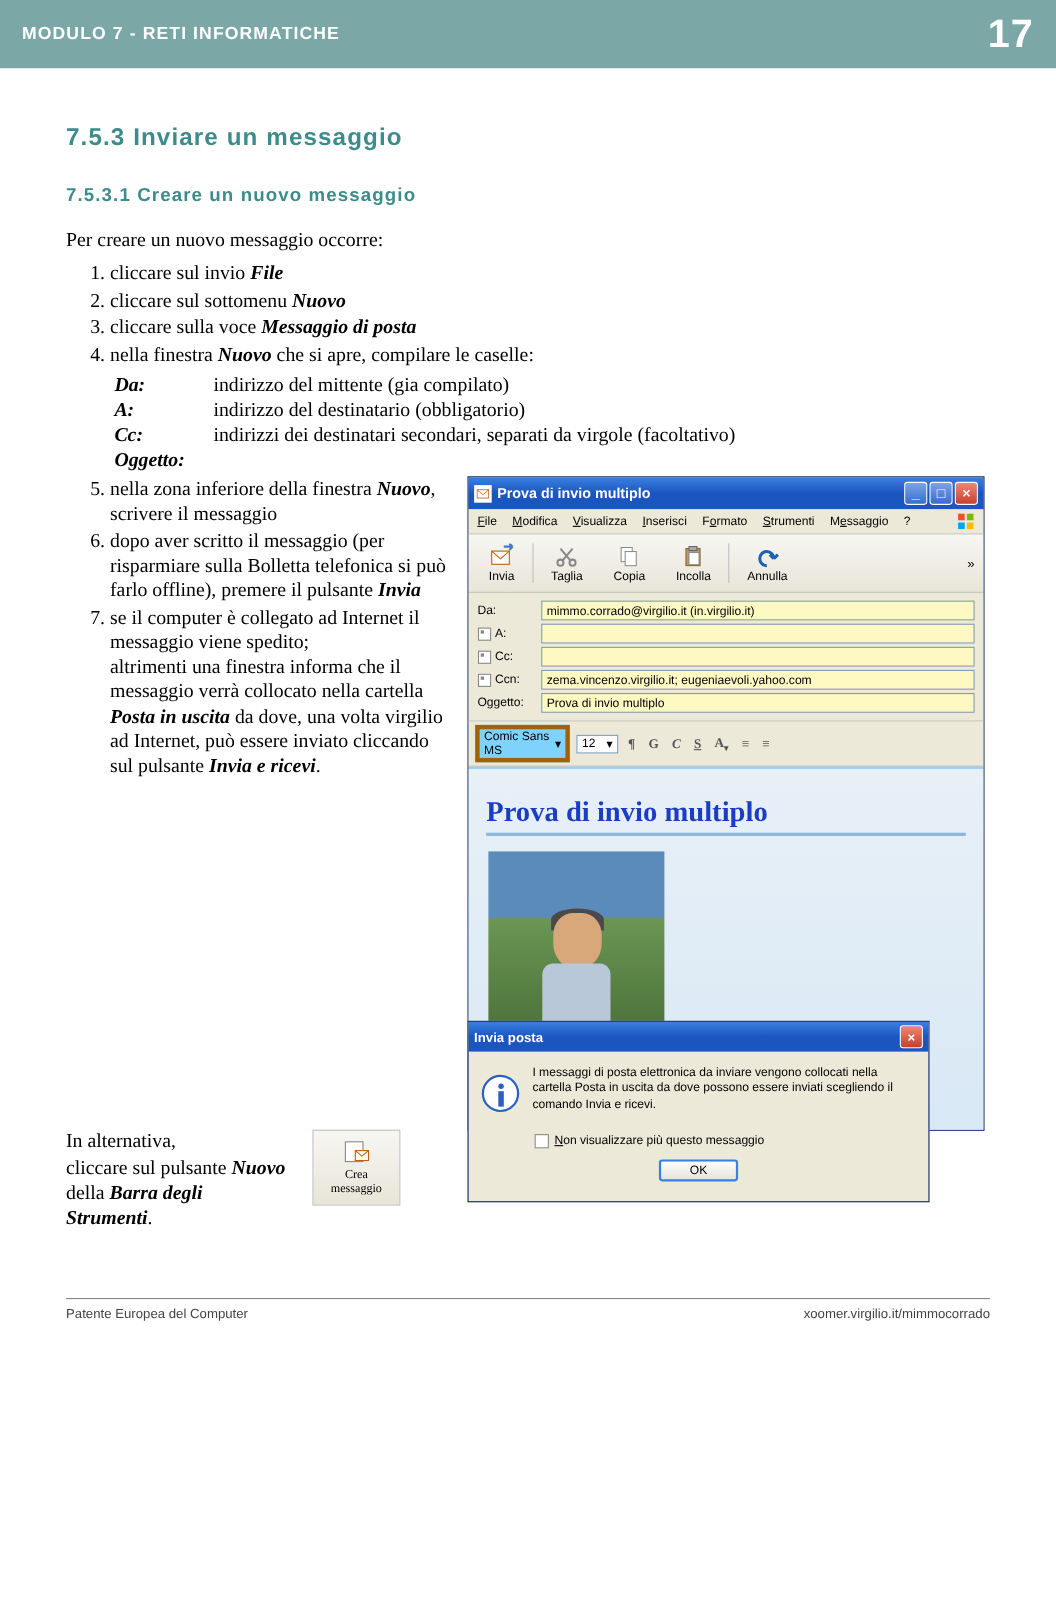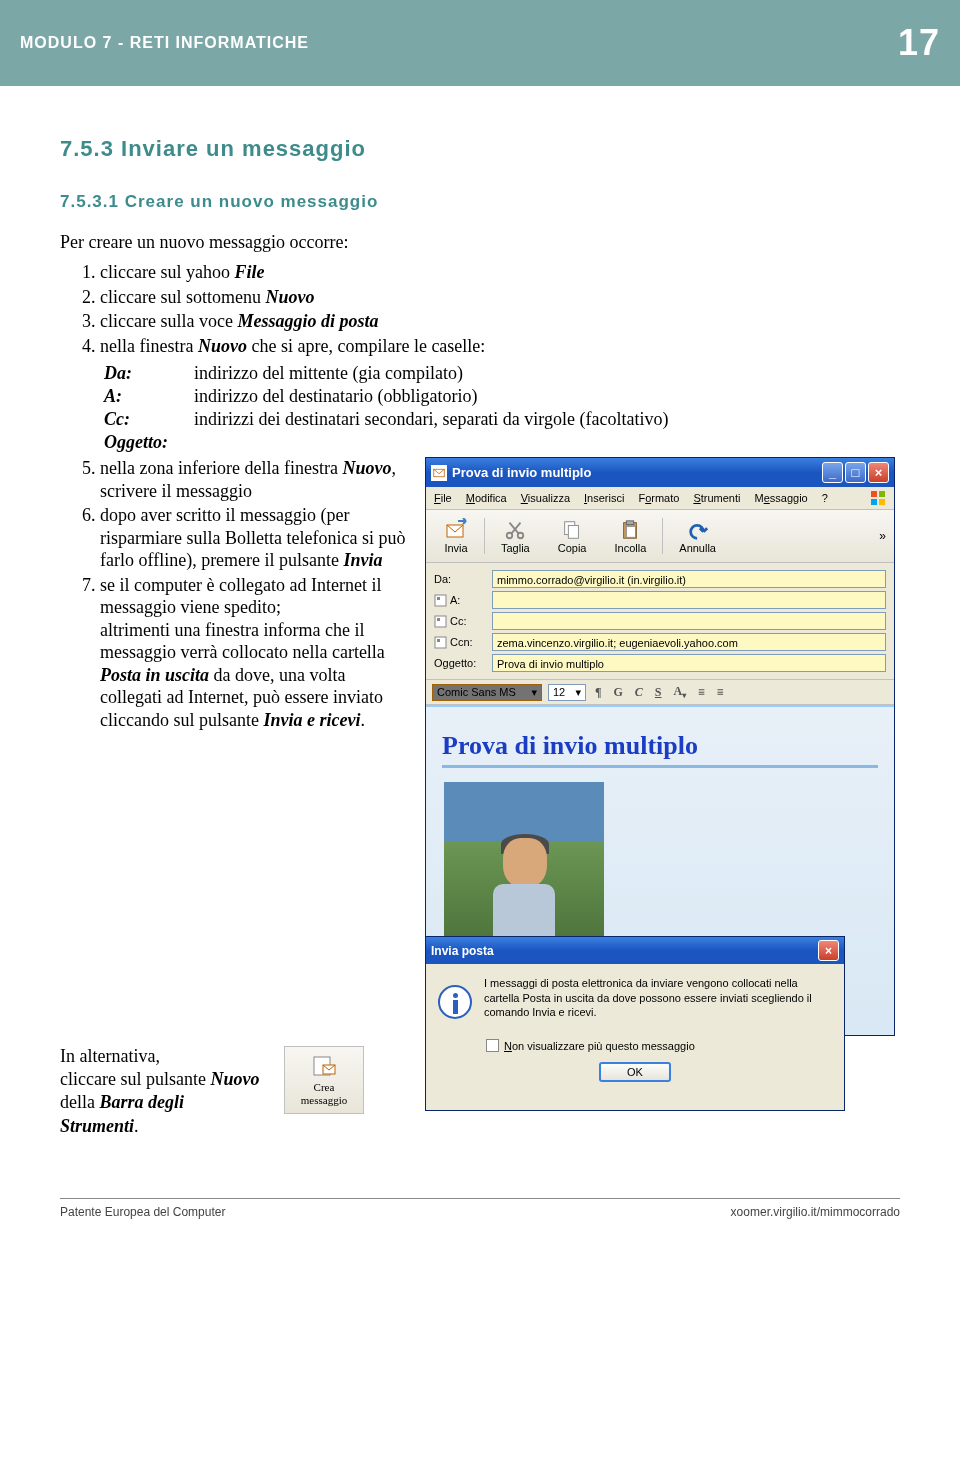--- a/index.html
+++ b/index.html
@@ -9,21 +9,21 @@
     background: #fff;
     color: #000;
     padding: 0;
   }
   .header-bar {
     background: #7ba7a7;
     color: #fff;
     font-family: Verdana, sans-serif;
     font-weight: bold;
     letter-spacing: 1px;
-    padding: 22px 20px;
+    padding: 10px 20px;
     display: flex;
     justify-content: space-between;
     align-items: center;
     font-size: 16px;
   }
   .header-bar .pg-num { font-size: 36px; font-weight: bold; }
   .page {
     padding: 30px 60px 0 60px;
   }
   h2.teal {
@@ -117,21 +117,21 @@
   .frow .addrico { width:13px; height:13px; }
   .frow .fval {
     flex: 1; background:#fef9c3; border: 1px solid #7f9db9; padding: 2px 4px;
     font-size: 11px; height: 18px; line-height:14px;
   }
   .frow .fval.plain { border: 1px solid #7f9db9; }
   .fmtbar {
     background:#ece9d8; padding: 3px 6px; display:flex; align-items:center; gap:6px;
     border-bottom: 1px solid #c0c0c0;
   }
-  .fmtbar .fontsel { background:#737373; border:1px solid #a16207; padding:1px 4px; font-size:11px; display:flex; align-items:center; width:110px; justify-content:space-between;}
+  .fmtbar .fontsel { background:#7dd3fc; border:4px solid #a16207; padding:1px 4px; font-size:11px; display:flex; align-items:center; width:86px; justify-content:space-between;}
   .fmtbar .sizesel { background:#fff; border:1px solid #7f9db9; padding:1px 4px; font-size:11px; display:flex; align-items:center; width:38px; justify-content:space-between;}
   .fmtbar .fbtn { padding: 1px 3px; font-size:12px; font-family:serif; font-weight:bold; color:#555;}
   .msgbody {
     background: linear-gradient(to bottom, #e8f0f8 0%, #d8e8f4 100%);
     border-top: 2px solid #9cf;
     height: 330px;
     padding: 10px;
     position: relative;
   }
   .msgbody .big-title {
@@ -187,21 +187,21 @@
     display:flex;align-items:center;justify-content:center;
     border: 2px solid #2a60c0;
     flex-shrink: 0;
     position:relative;
   }
   .dialog .infoico .dot {width:5px;height:5px;border-radius:50%;background:#2a60c0;position:absolute;top:6px;}
   .dialog .infoico .stem{width:5px;height:14px;background:#2a60c0;position:absolute;top:13px;}
   .dialog .dtext { line-height: 1.3; }
   .dialog .dcheck { margin: 8px 14px 0 60px; display:flex;align-items:center;gap:5px;}
   .dialog .dcheck .cbox { width:13px;height:13px;border:1px solid #888;background:#fff;}
-  .dialog .dbuttons { text-align: center; padding: 10px 0 28px 0; }
+  .dialog .dbuttons { text-align: center; padding: 10px 0 18px 0; }
   .dialog .okbtn {
     background: linear-gradient(#fdfdfb,#e5e4dc);
     border: 2px solid #3a80e0;
     border-radius: 3px;
     padding: 2px 26px;
     font-size: 11px;
     font-family: Tahoma, sans-serif;
   }
 
   .alt-row {
@@ -242,21 +242,21 @@
 </div>
 
 <div class="page">
 
   <h2 class="teal">7.5.3 Inviare un messaggio</h2>
   <h3 class="teal">7.5.3.1 Creare un nuovo messaggio</h3>
 
   <p class="body-text">Per creare un nuovo messaggio occorre:</p>
 
   <ol class="numbered">
-    <li><span>cliccare sul yahoo </span><span class="it-b">File</span><span></span></li>
+    <li><span>cliccare sul invio </span><span class="it-b">File</span><span></span></li>
     <li><span>cliccare sul sottomenu </span><span class="it-b">Nuovo</span><span></span></li>
     <li><span>cliccare sulla voce </span><span class="it-b">Messaggio di posta</span><span></span></li>
     <li><span>nella finestra </span><span class="it-b">Nuovo</span><span> che si apre, compilare le caselle:</span></li>
   </ol>
 
   <div class="field-defs">
     <div class="row">
         <span class="lbl">Da:</span>
         <span class="desc">indirizzo del mittente (gia compilato)</span>
       </div>
@@ -272,21 +272,21 @@
         <span class="lbl">Oggetto:</span>
       </div>
   </div>
 
   <div class="main-flex">
     <div class="left-col">
       <ol class="continued" start="5">
         <li><span>nella zona inferiore della finestra </span><span class="it-b">Nuovo</span><span>, scrivere il messaggio</span></li>
         <li><span>dopo aver scritto il messaggio (per risparmiare sulla Bolletta telefonica si può farlo offline), premere il pulsante </span><span class="it-b">Invia</span></li>
         <li style="white-space:pre-line;"><span>se il computer è collegato ad Internet il messaggio viene spedito;
-altrimenti una finestra informa che il messaggio verrà collocato nella cartella </span><span class="it-b">Posta in uscita</span><span> da dove, una volta collegati ad Internet, può essere inviato cliccando sul pulsante </span><span class="it-b">Invia e ricevi</span><span>.</span></li>
+altrimenti una finestra informa che il messaggio verrà collocato nella cartella </span><span class="it-b">Posta in uscita</span><span> da dove, una volta virgilio ad Internet, può essere inviato cliccando sul pulsante </span><span class="it-b">Invia e ricevi</span><span>.</span></li>
       </ol>
     </div>
 
     <div class="win">
       <div class="titlebar">
         <span class="icon">
           <svg viewBox="0 0 16 16">
               <rect x="1" y="3" width="14" height="10" fill="#fff" stroke="#c06000"></rect>
               <path d="M1 3 L8 9 L15 3" stroke="#c06000" fill="none"></path>
             </svg>

